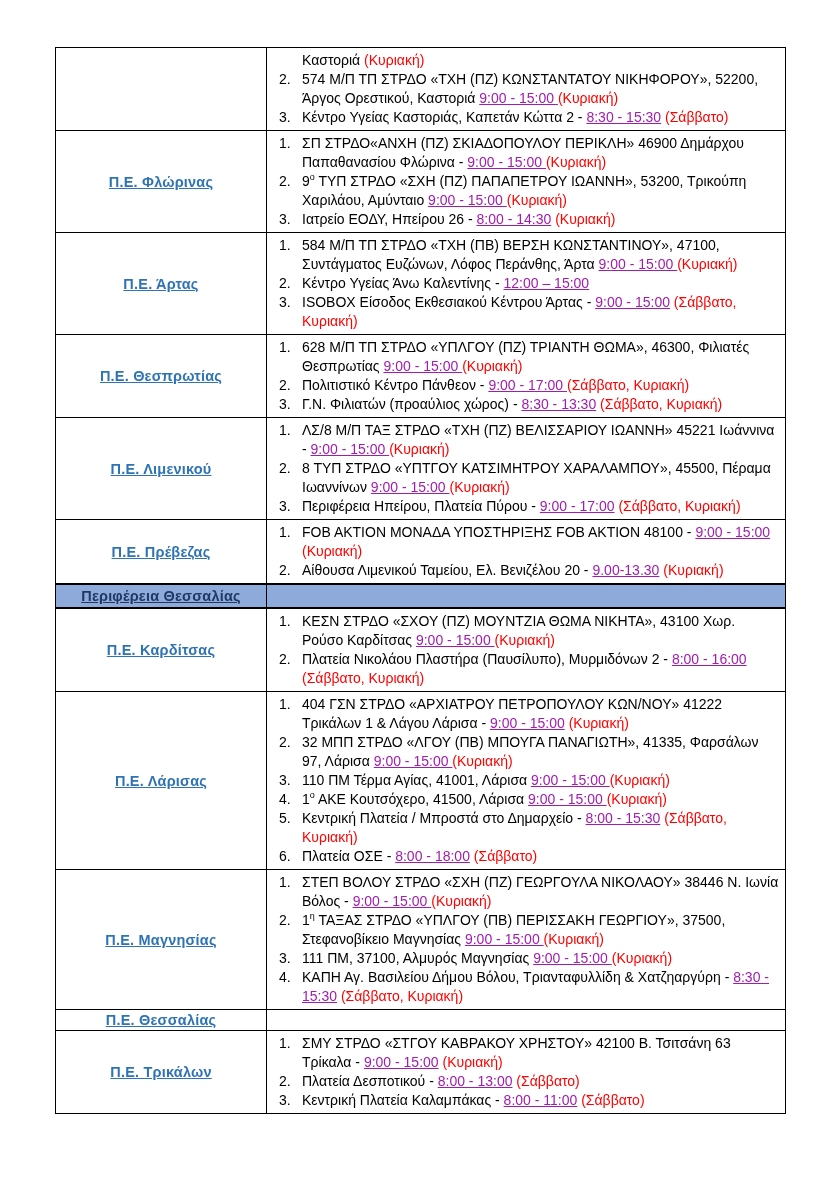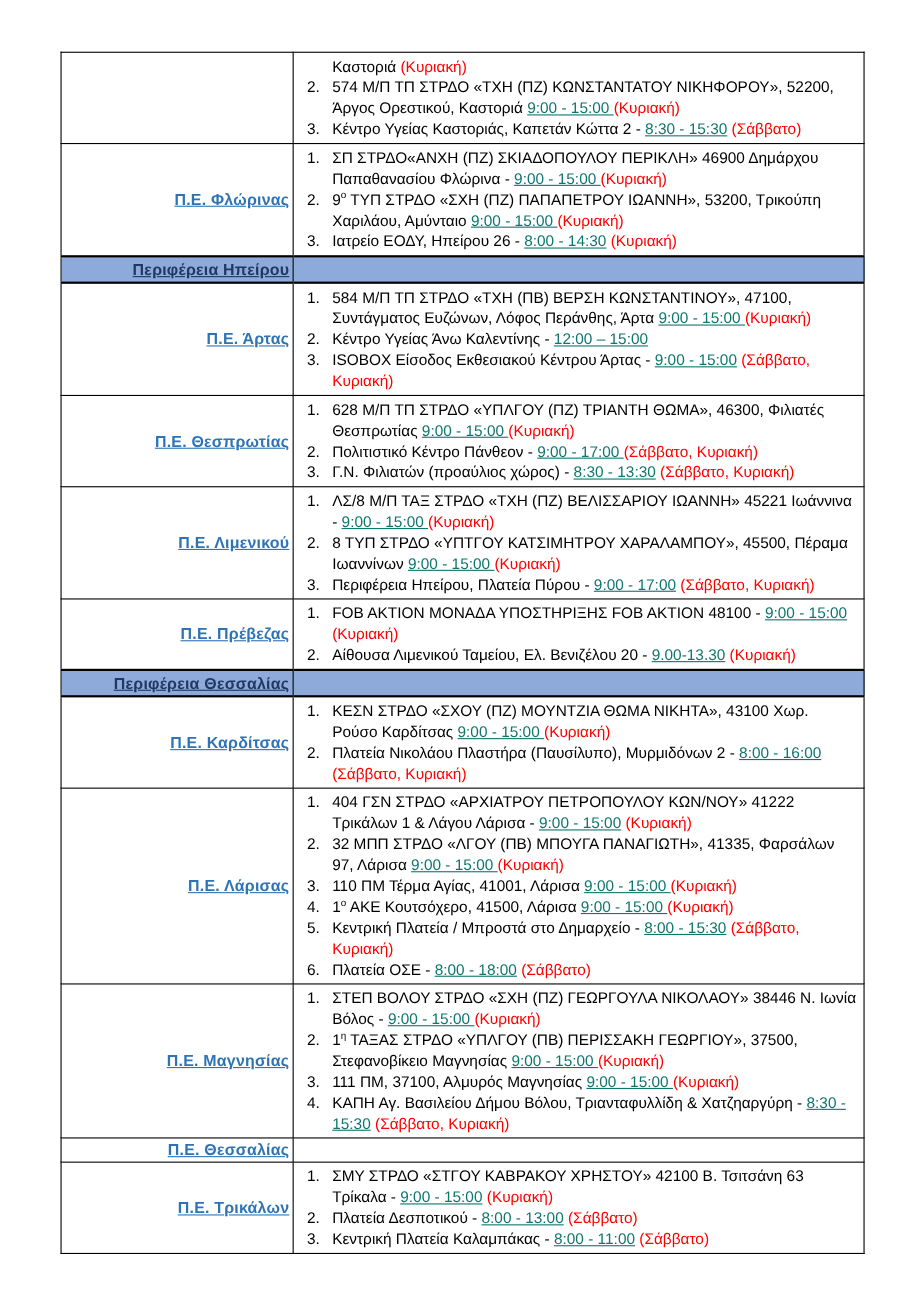--- a/index.html
+++ b/index.html
@@ -9,40 +9,40 @@
     font-family:"Liberation Sans", sans-serif;
     color:#000000;
   }
   table.loc-table {
     position:absolute; left:55px; top:47px; width:731px;
     border-collapse:collapse; table-layout:fixed;
     font-size:14px; color:#000000;
   }
   col.c-label { width:211px; }
   td { border:1.5px solid #000000; padding:0; }
-  td.label-cell { text-align:right; vertical-align:middle; padding:2px 3px; }
+  td.label-cell { text-align:center; vertical-align:middle; padding:2px 3px; }
   .unit-label {
     color:#2E74B5; font-weight:700; text-decoration:underline;
     font-size:14.5px; letter-spacing:0.2px;
   }
   tr.region td {
     background:#8EAADB;
     border-top:2.5px solid #000000; border-bottom:2.5px solid #000000;
     padding:1px 3px; height:20px;
   }
   .region-label {
     color:#1F3864; font-weight:700; text-decoration:underline;
     font-size:14.5px; letter-spacing:0.2px;
   }
   td.items-cell { vertical-align:top; padding:3px 6px 3px 0; }
   .item { display:flex; align-items:flex-start; line-height:19px; }
   .item-num { flex:0 0 35px; box-sizing:border-box; padding-left:12px; }
   .item-text { flex:1 1 auto; }
   .sg-n { color:#000000; }
-  .sg-u { color:#0f766e; text-decoration:underline; }
+  .sg-u { color:#a21caf; text-decoration:underline; }
   .sg-r { color:#FF0000; }
   .sg-s { vertical-align:super; font-size:9px; line-height:1; }
 </style>
 </head>
 <body>
 
 <div class="page">
   <table class="loc-table">
     <colgroup>
       <col class="c-label">
@@ -76,24 +76,20 @@
             <div class="item">
               <span class="item-num">2.</span>
               <span class="item-text"><span class="sg-n">9</span><span class="sg-s">ο</span><span class="sg-n"> ΤΥΠ ΣΤΡΔΟ «ΣΧΗ (ΠΖ) ΠΑΠΑΠΕΤΡΟΥ ΙΩΑΝΝΗ», 53200, Τρικούπη Χαριλάου, Αμύνταιο </span><span class="sg-u">9:00 - 15:00 </span><span class="sg-r">(Κυριακή)</span></span>
             </div>
             <div class="item">
               <span class="item-num">3.</span>
               <span class="item-text"><span class="sg-n">Ιατρείο ΕΟΔΥ, Ηπείρου 26 - </span><span class="sg-u">8:00 - 14:30</span><span class="sg-n"> </span><span class="sg-r">(Κυριακή)</span></span>
             </div>
           </td>
         </tr>
-        <tr class="region">
-          <td class="label-cell"><span class="region-label">Περιφέρεια Ηπείρου</span></td>
-          <td class="region-empty-cell"></td>
-        </tr>
         <tr class="unit">
           <td class="label-cell"><span class="unit-label">Π.Ε. Άρτας</span></td>
           <td class="items-cell">
             <div class="item">
               <span class="item-num">1.</span>
               <span class="item-text"><span class="sg-n">584 Μ/Π ΤΠ ΣΤΡΔΟ «ΤΧΗ (ΠΒ) ΒΕΡΣΗ ΚΩΝΣΤΑΝΤΙΝΟΥ», 47100, Συντάγματος Ευζώνων, Λόφος Περάνθης, Άρτα </span><span class="sg-u">9:00 - 15:00 </span><span class="sg-r">(Κυριακή)</span></span>
             </div>
             <div class="item">
               <span class="item-num">2.</span>
               <span class="item-text"><span class="sg-n">Κέντρο Υγείας Άνω Καλεντίνης - </span><span class="sg-u">12:00 – 15:00</span></span>

